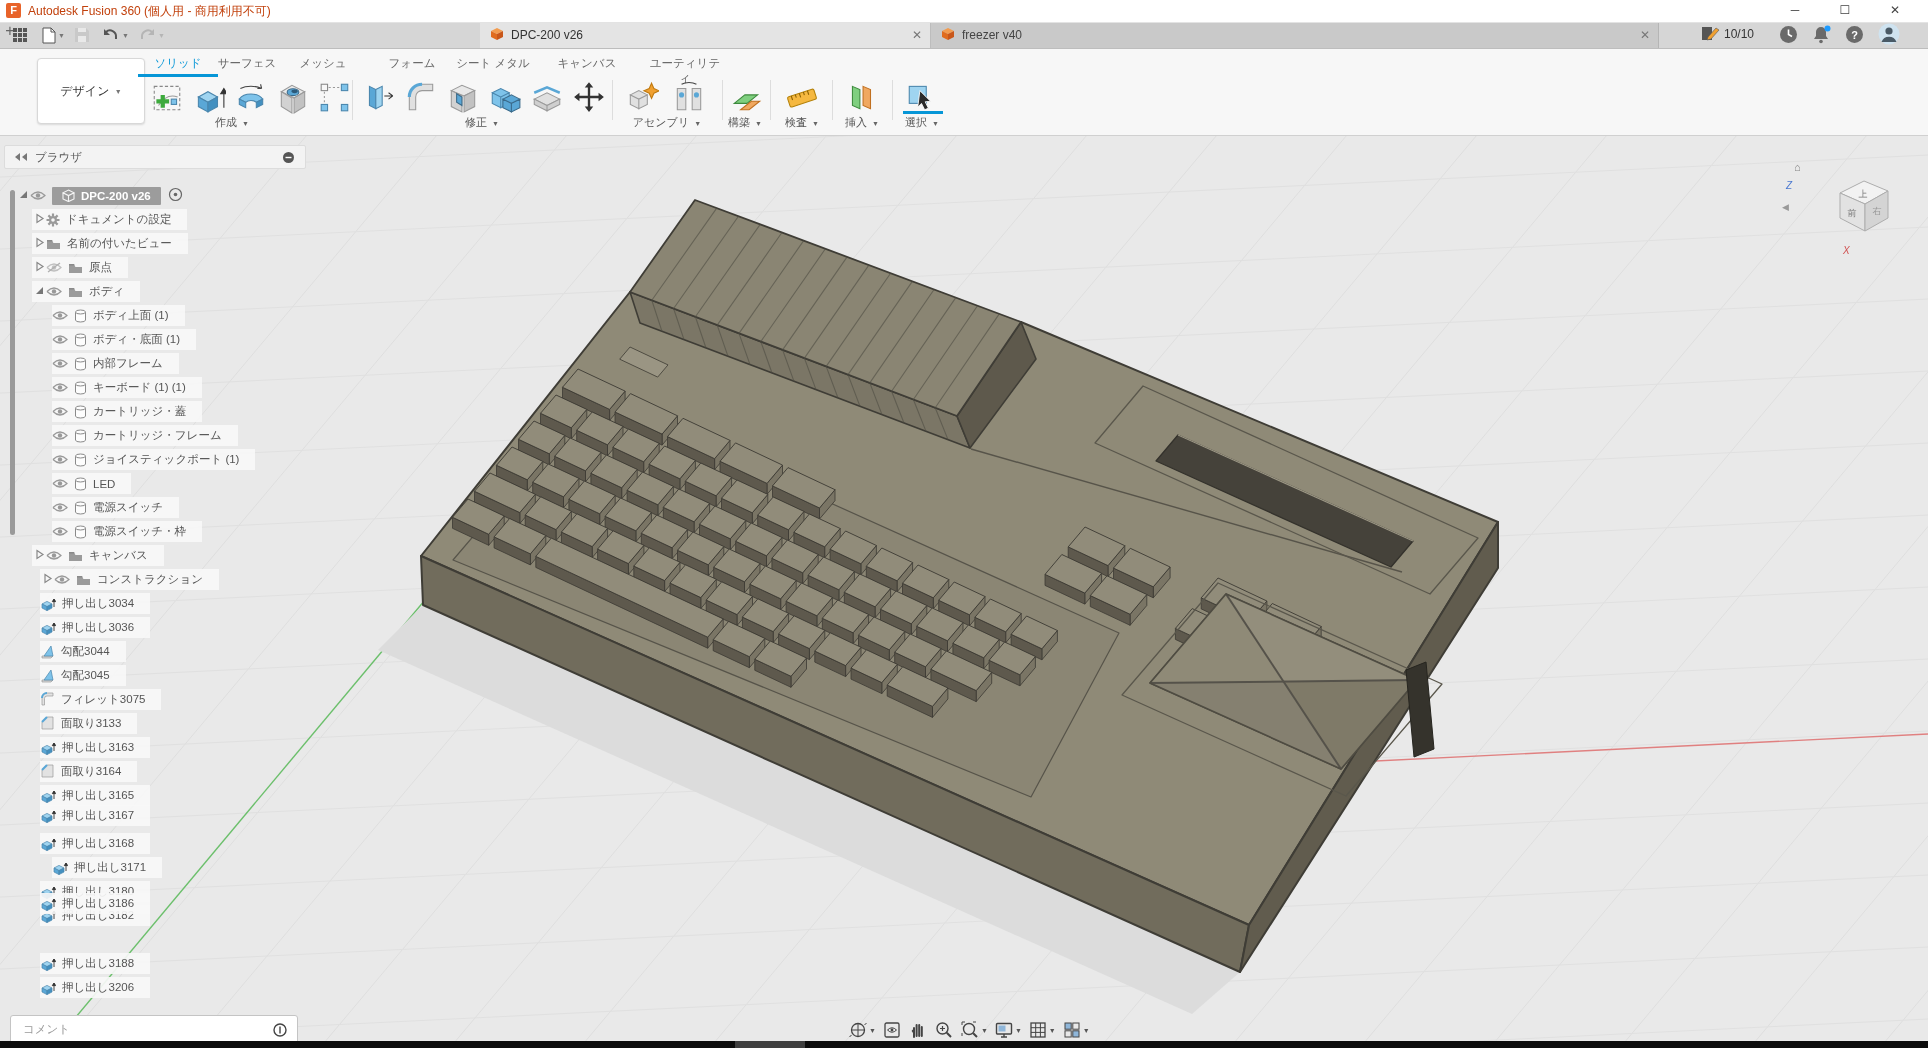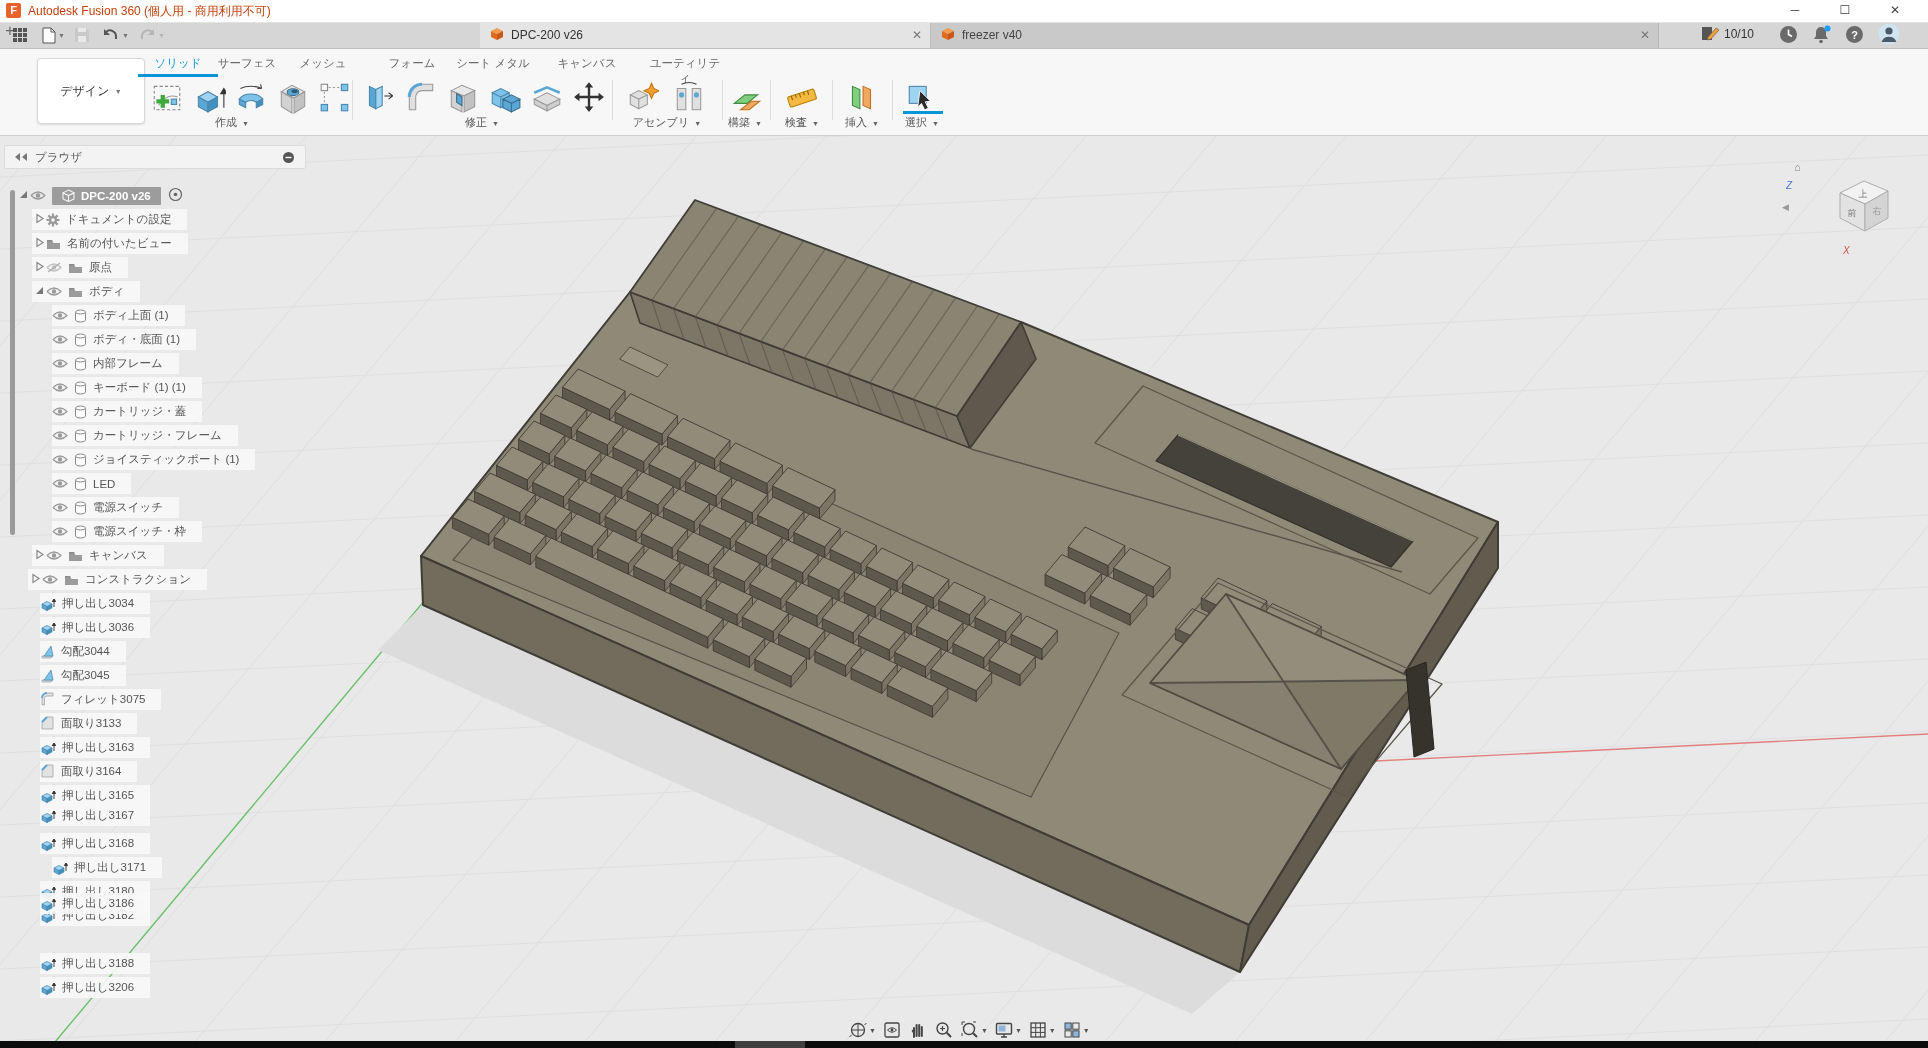--- a/index.html
+++ b/index.html
@@ -906,21 +906,21 @@
             </span>
             <span class="ticon">
               <svg width="15" height="12">
                 <path d="M1 3 h5 l1.5 2 h6.5 v6 h-13 z" fill="#9b9b9b"></path>
                 <path d="M1 2 h5 l1 1.5 h-6 z" fill="#8a8a8a"></path>
               </svg>
             </span>
             <span class="tlabel">キャンバス</span>
           </span>
         </div>
-        <div class="trow" style="top: 424px; left: 28px;">
+        <div class="trow" style="top: 424px; left: 40px;">
           <span class="stripe">
             <span class="tri"><svg width="11" height="11">
                 <path d="M3 1.5 L9 5.5 L3 9.5 Z" fill="none" stroke="#888" stroke-width="1.2"></path>
               </svg></span>
             <span class="ticon">
               <svg width="16" height="11">
                 <path d="M1 5.5 q7 -7 14 0 q-7 7 -14 0" fill="none" stroke="#999" stroke-width="1.2"></path>
                 <circle cx="8" cy="5.5" r="2.2" fill="#999"></circle>
               </svg>
             </span>
@@ -1157,20 +1157,27 @@
         <path d="M70 38 L94 26 L118 36 L95 49 Z" fill="#f2f2f2"></path>
         <path d="M70 38 L95 49 L95 76 L70 63 Z" fill="#e2e2e2"></path>
         <path d="M95 49 L118 36 L118 63 L95 76 Z" fill="#d4d4d4"></path>
       </g>
       <text x="93" y="42" font-size="9" fill="#777" text-anchor="middle" id="vc-top">上</text>
       <text x="82" y="61" font-size="9" fill="#777" text-anchor="middle" id="vc-front">前</text>
       <text x="107" y="59" font-size="9" fill="#999" text-anchor="middle" id="vc-right">右</text>
     </svg>
   </div>
 
+  <div id="comment-box">
+    <span>コメント</span>
+    <svg width="14" height="14" style="margin-left:auto;margin-right:10px;">
+        <circle cx="7" cy="7" r="6" fill="none" stroke="#444" stroke-width="1.4"></circle>
+        <rect x="6.3" y="3.5" width="1.4" height="7" fill="#444"></rect>
+      </svg>
+  </div>
 
   <div id="nav-toolbar">
       <div class="navico">
         <svg width="20" height="20" viewBox="0 0 20 20">
           <circle cx="10" cy="10" r="6.5" fill="none" stroke="#444" stroke-width="1.3"></circle>
           <path d="M10 3 v14 M3 10 h14" stroke="#444" stroke-width="1"></path>
           <path d="M16.5 5 l2 -2 M3.5 15 l-2 2" stroke="#444"></path>
         </svg>
         <span class="caret">▼</span>
       </div>

